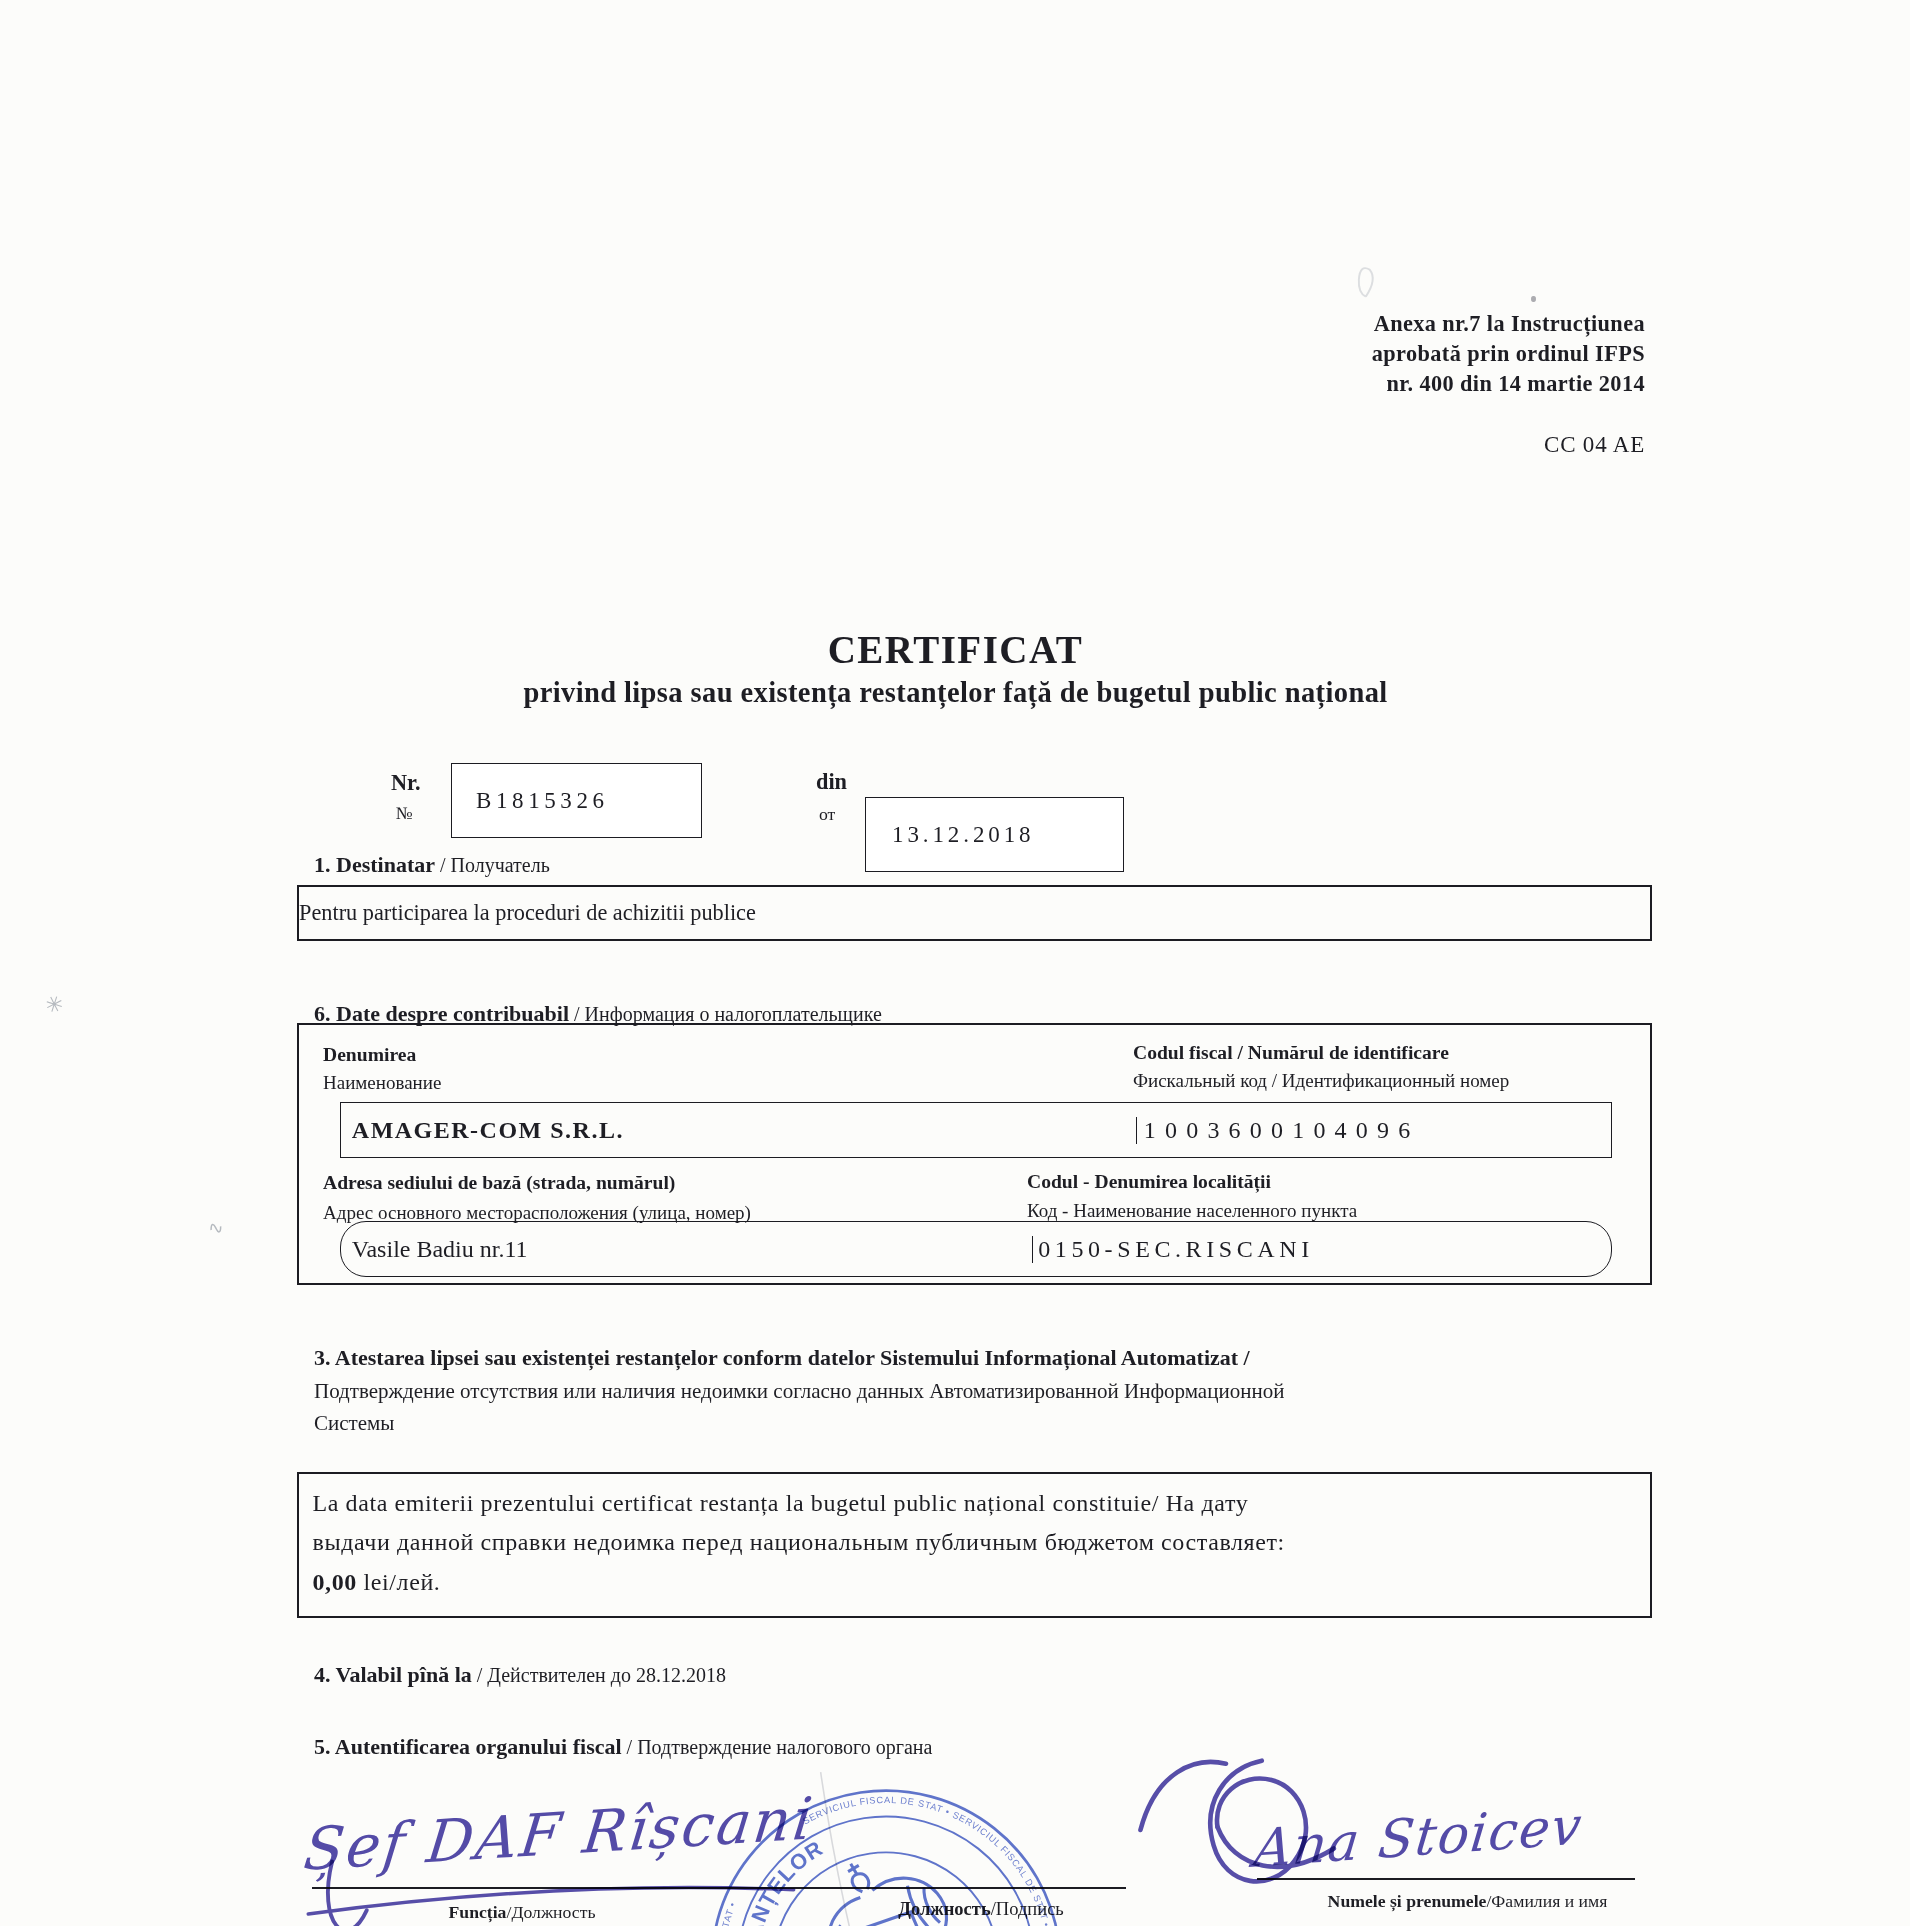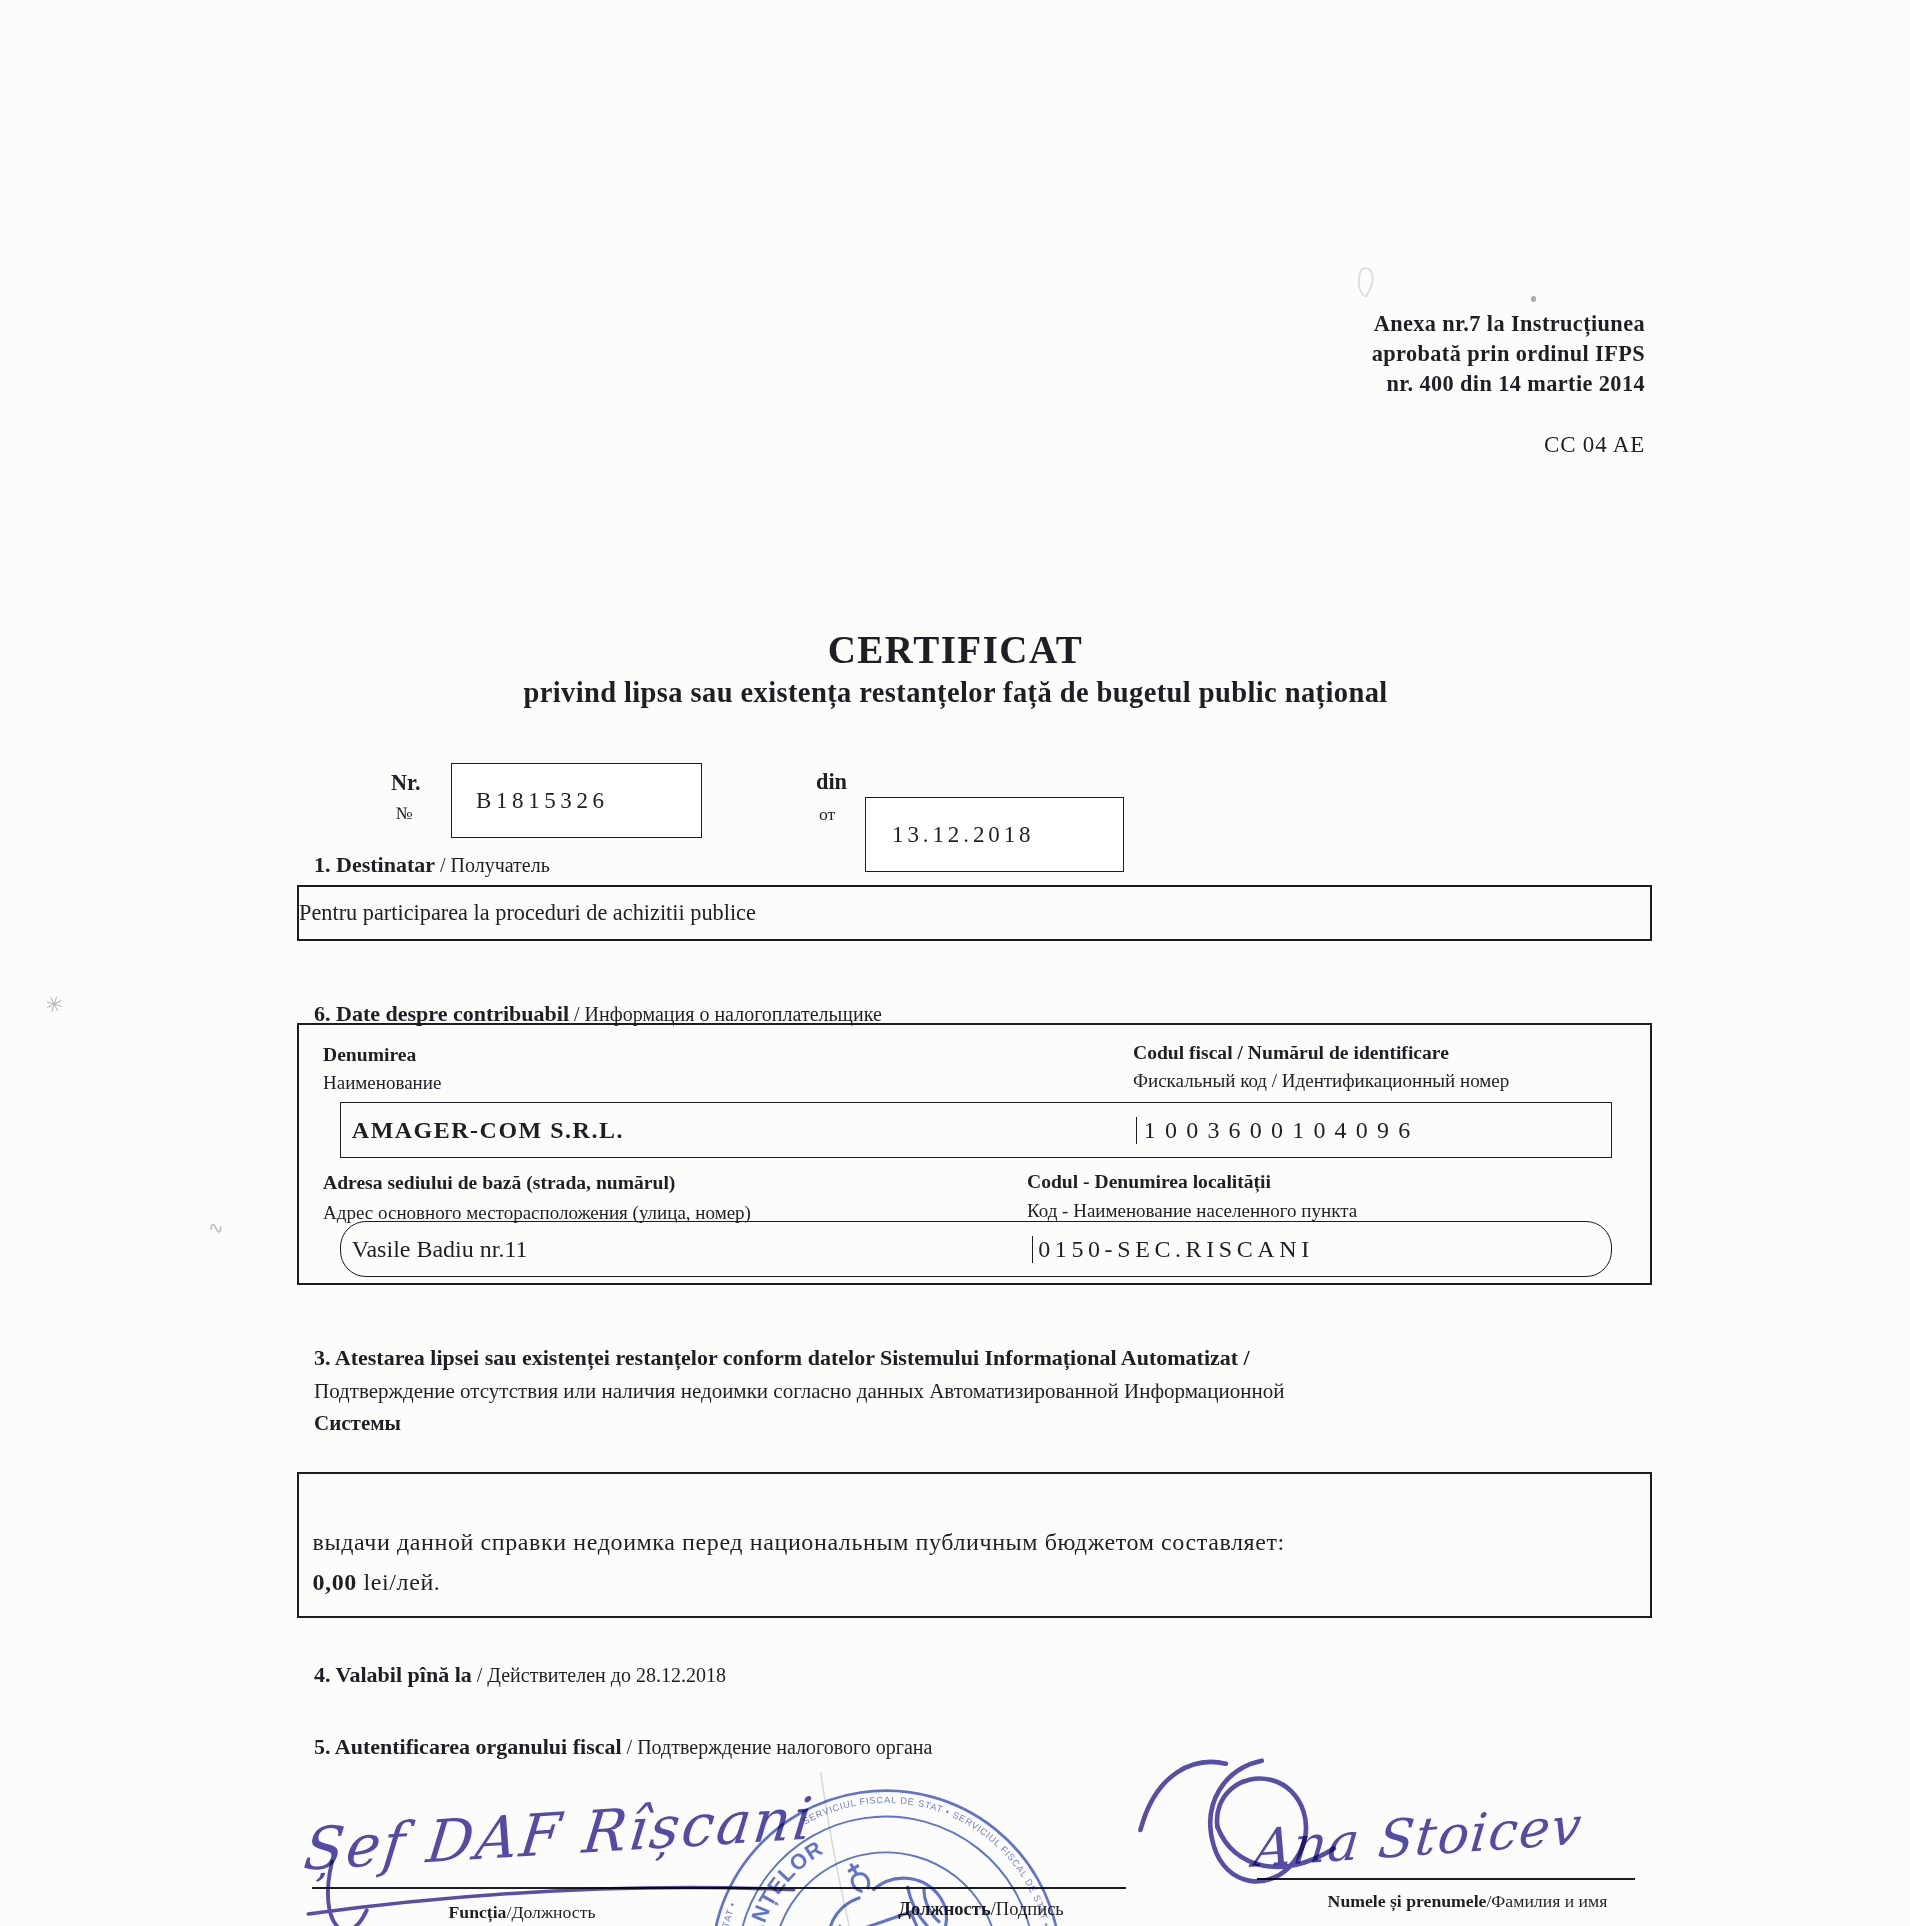--- a/index.html
+++ b/index.html
@@ -124,23 +124,24 @@
       <div class="cell" style="flex:1; padding-left:5.4px; letter-spacing:4.6px;">
         <span>0150-SEC.RISCANI</span>
       </div>
     </div>
   </div>
 
   <div class="abs sec-h" style="left:314px; top:1345px; width:1337px;">
     <span class="ro">3. Atestarea lipsei sau existenței restanțelor conform datelor Sistemului Informațional Automatizat /</span>
   </div>
   <div class="abs" style="left:314px; top:1379px; font-size:21px;">Подтверждение отсутствия или наличия недоимки согласно данных Автоматизированной Информационной</div>
-  <div class="abs" style="left:314px; top:1411px; font-size:21px;font-weight:bold;">Системы</div>
+  <div class="abs" style="left:314px; top:1411px; font-size:21px;">Системы</div>
 
   <div class="abs field-box" style="left:297px; top:1472px; width:1351px; height:142px;">
+    <div class="abs stmt-line" style="left:13.5px; top:16px;">La data emiterii prezentului certificat restanța la bugetul public național constituie/ На дату</div>
     <div class="abs stmt-line" style="left:13.5px; top:55px;">выдачи данной справки недоимка перед национальным публичным бюджетом составляет:</div>
     <div class="abs stmt-line" style="left:13.5px; top:95px;">
       <span class="b">0,00</span><span> lei/лей.</span>
     </div>
   </div>
 
   <div class="abs sec-h" style="left:314px; top:1662px;">
     <span class="ro">4. Valabil pînă la</span><span class="ru"> / Действителен до 28.12.2018</span>
   </div>
 

